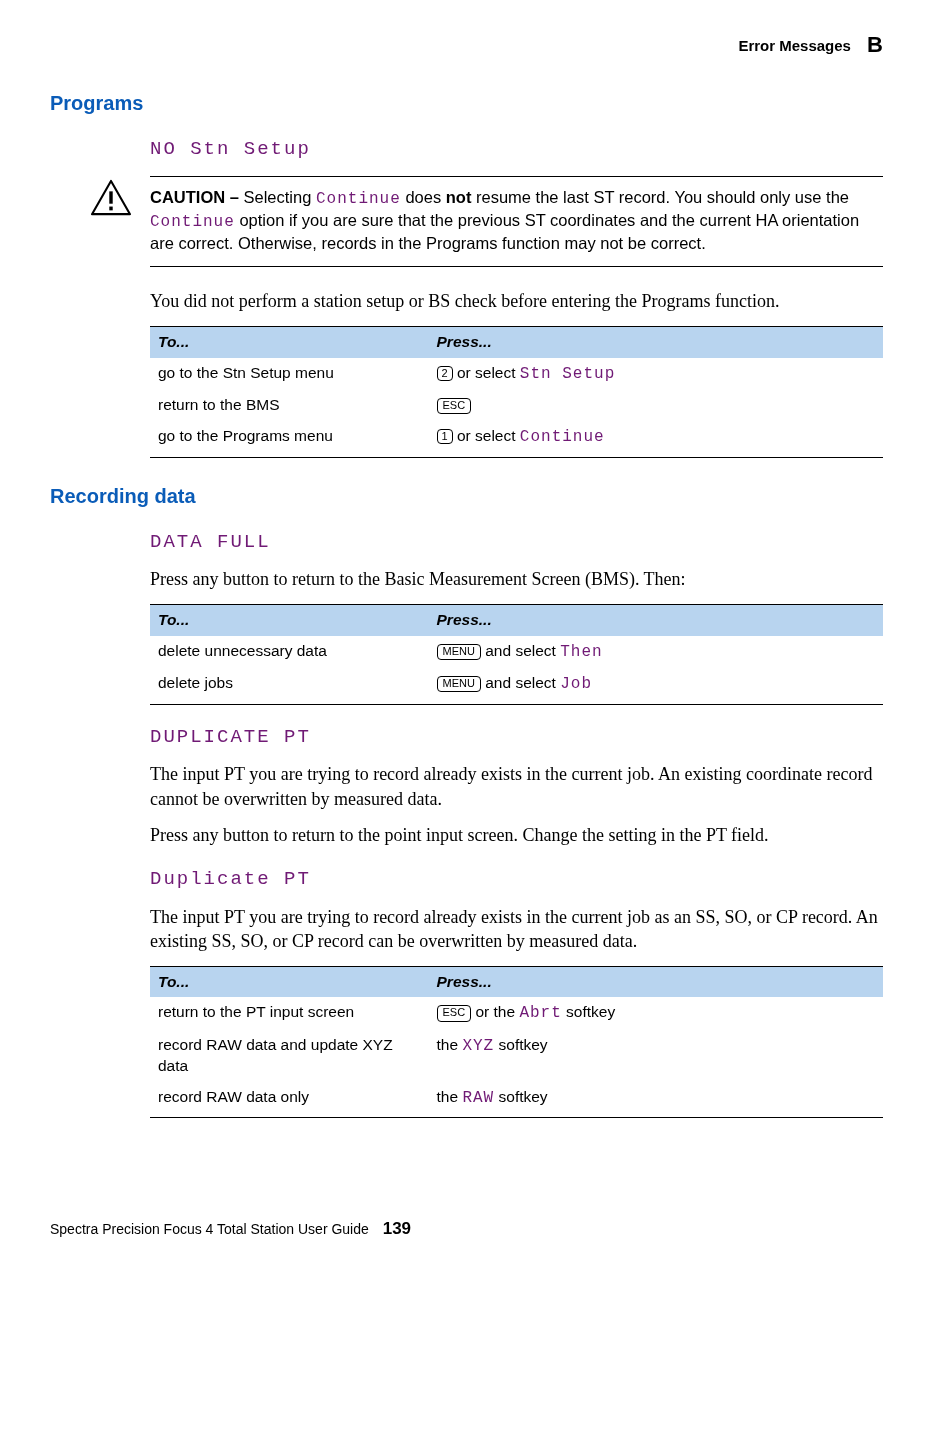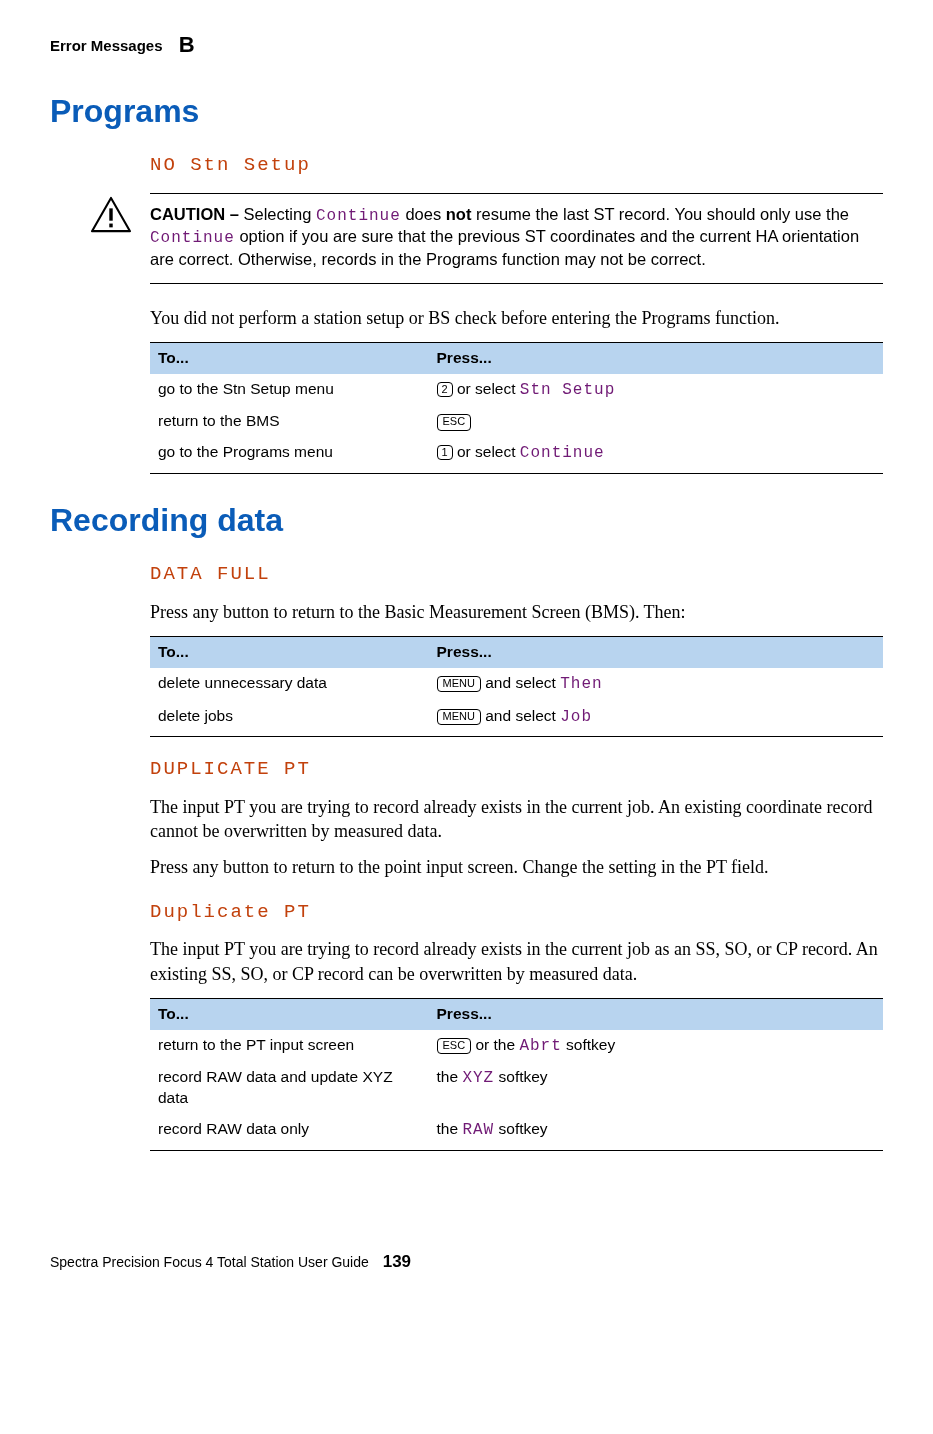--- a/index.html
+++ b/index.html
@@ -6,45 +6,45 @@
     body {
       font-family: Georgia, 'Times New Roman', serif;
       margin: 0;
       padding: 30px 50px 30px 50px;
       width: 933px;
       color: #000;
       font-size: 17px;
       line-height: 1.35;
     }
     .header-row {
-      text-align: left;
+      text-align: right;
       font-family: Arial, Helvetica, sans-serif;
       font-size: 15px;
       font-weight: bold;
       margin-bottom: 30px;
     }
     .header-row .appendix {
       font-size: 22px;
       margin-left: 12px;
       vertical-align: -1px;
     }
     h1.section-heading {
       font-family: Arial, Helvetica, sans-serif;
       color: #0a5cb8;
       font-weight: 900;
-      font-size: 32px;
+      font-size: 20px;
       margin: 25px 0 15px 0;
     }
     .content-indent {
       margin-left: 100px;
     }
     .lcd-heading {
       font-family: 'Lucida Console', 'Courier New', monospace;
       letter-spacing: 2px;
-      color: #c2410c;
+      color: #701a75;
       font-size: 19px;
       margin: 20px 0 8px 0;
     }
     .caution-block {
       position: relative;
       border-top: 1px solid #000;
       border-bottom: 1px solid #000;
       padding: 10px 0 12px 0;
       margin: 14px 0 22px 0;
     }
@@ -85,20 +85,21 @@
       font-family: Arial, Helvetica, sans-serif;
       font-size: 15.5px;
       margin: 10px 0 20px 0;
     }
     table.press-table thead th {
       background: #b8d4ef;
       text-align: left;
       font-weight: bold;
       padding: 5px 8px;
       border-top: 1.5px solid #000;
+      font-style: italic;
     }
     table.press-table thead th:first-child {
       width: 38%;
     }
     table.press-table tbody td {
       padding: 5px 8px;
       vertical-align: top;
     }
     table.press-table tbody tr.last td {
       border-bottom: 1.5px solid #000;

